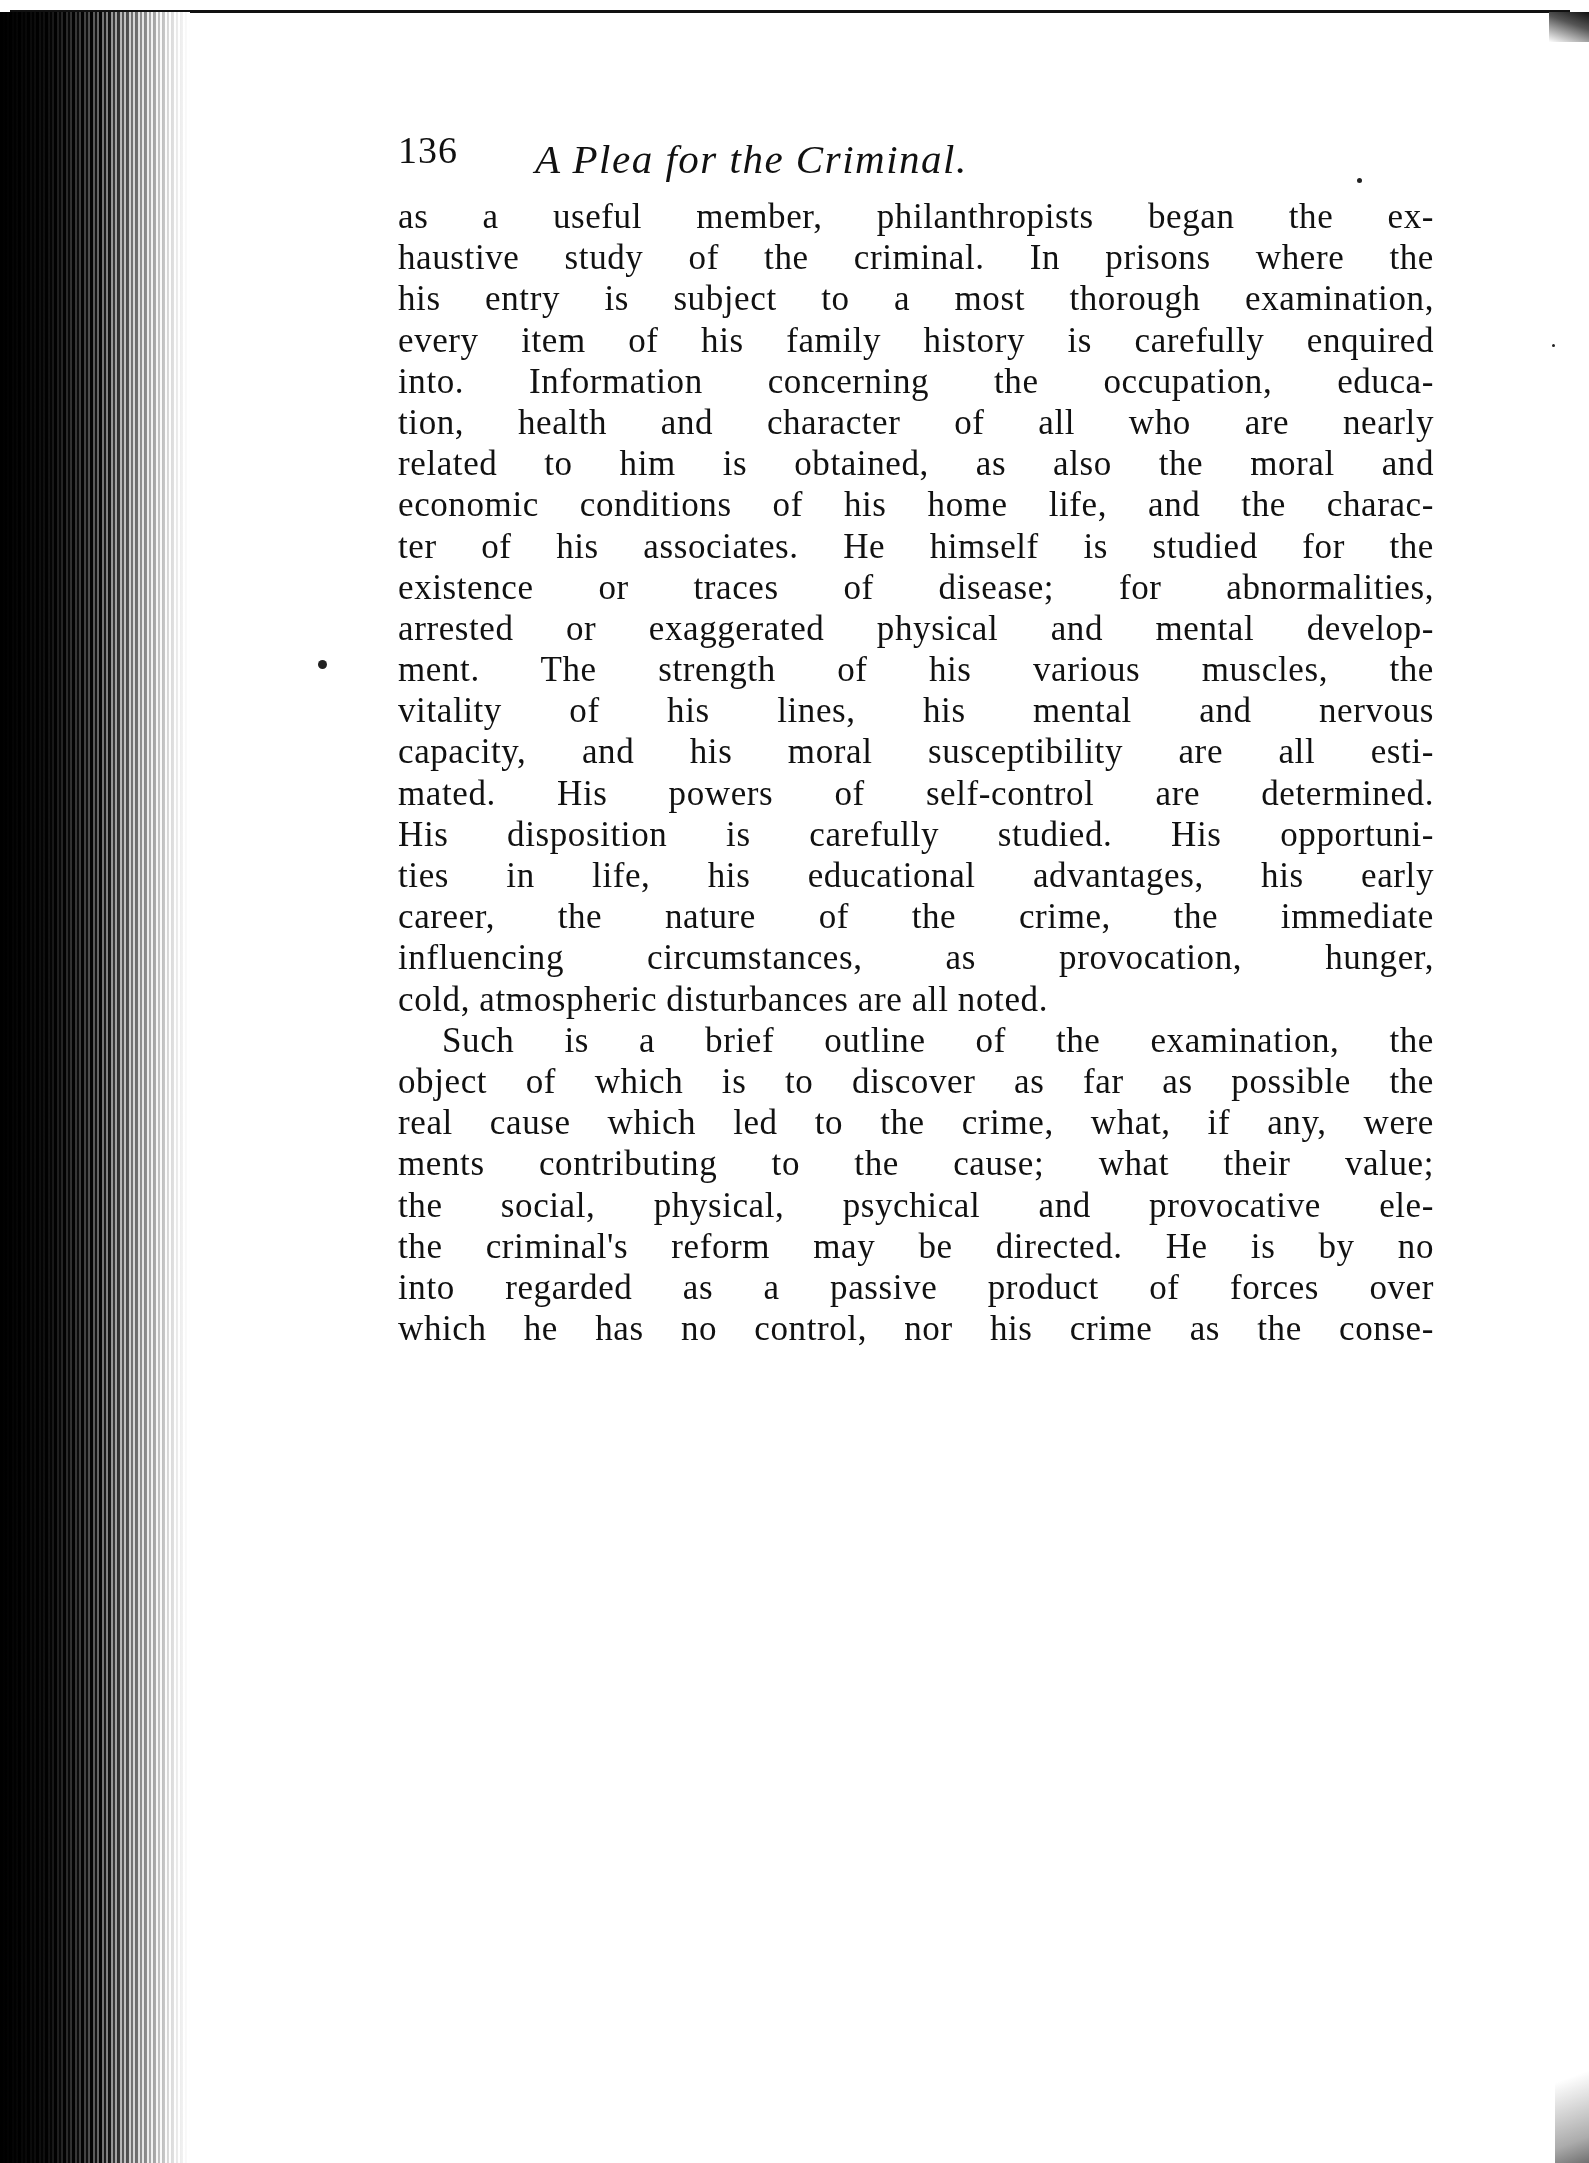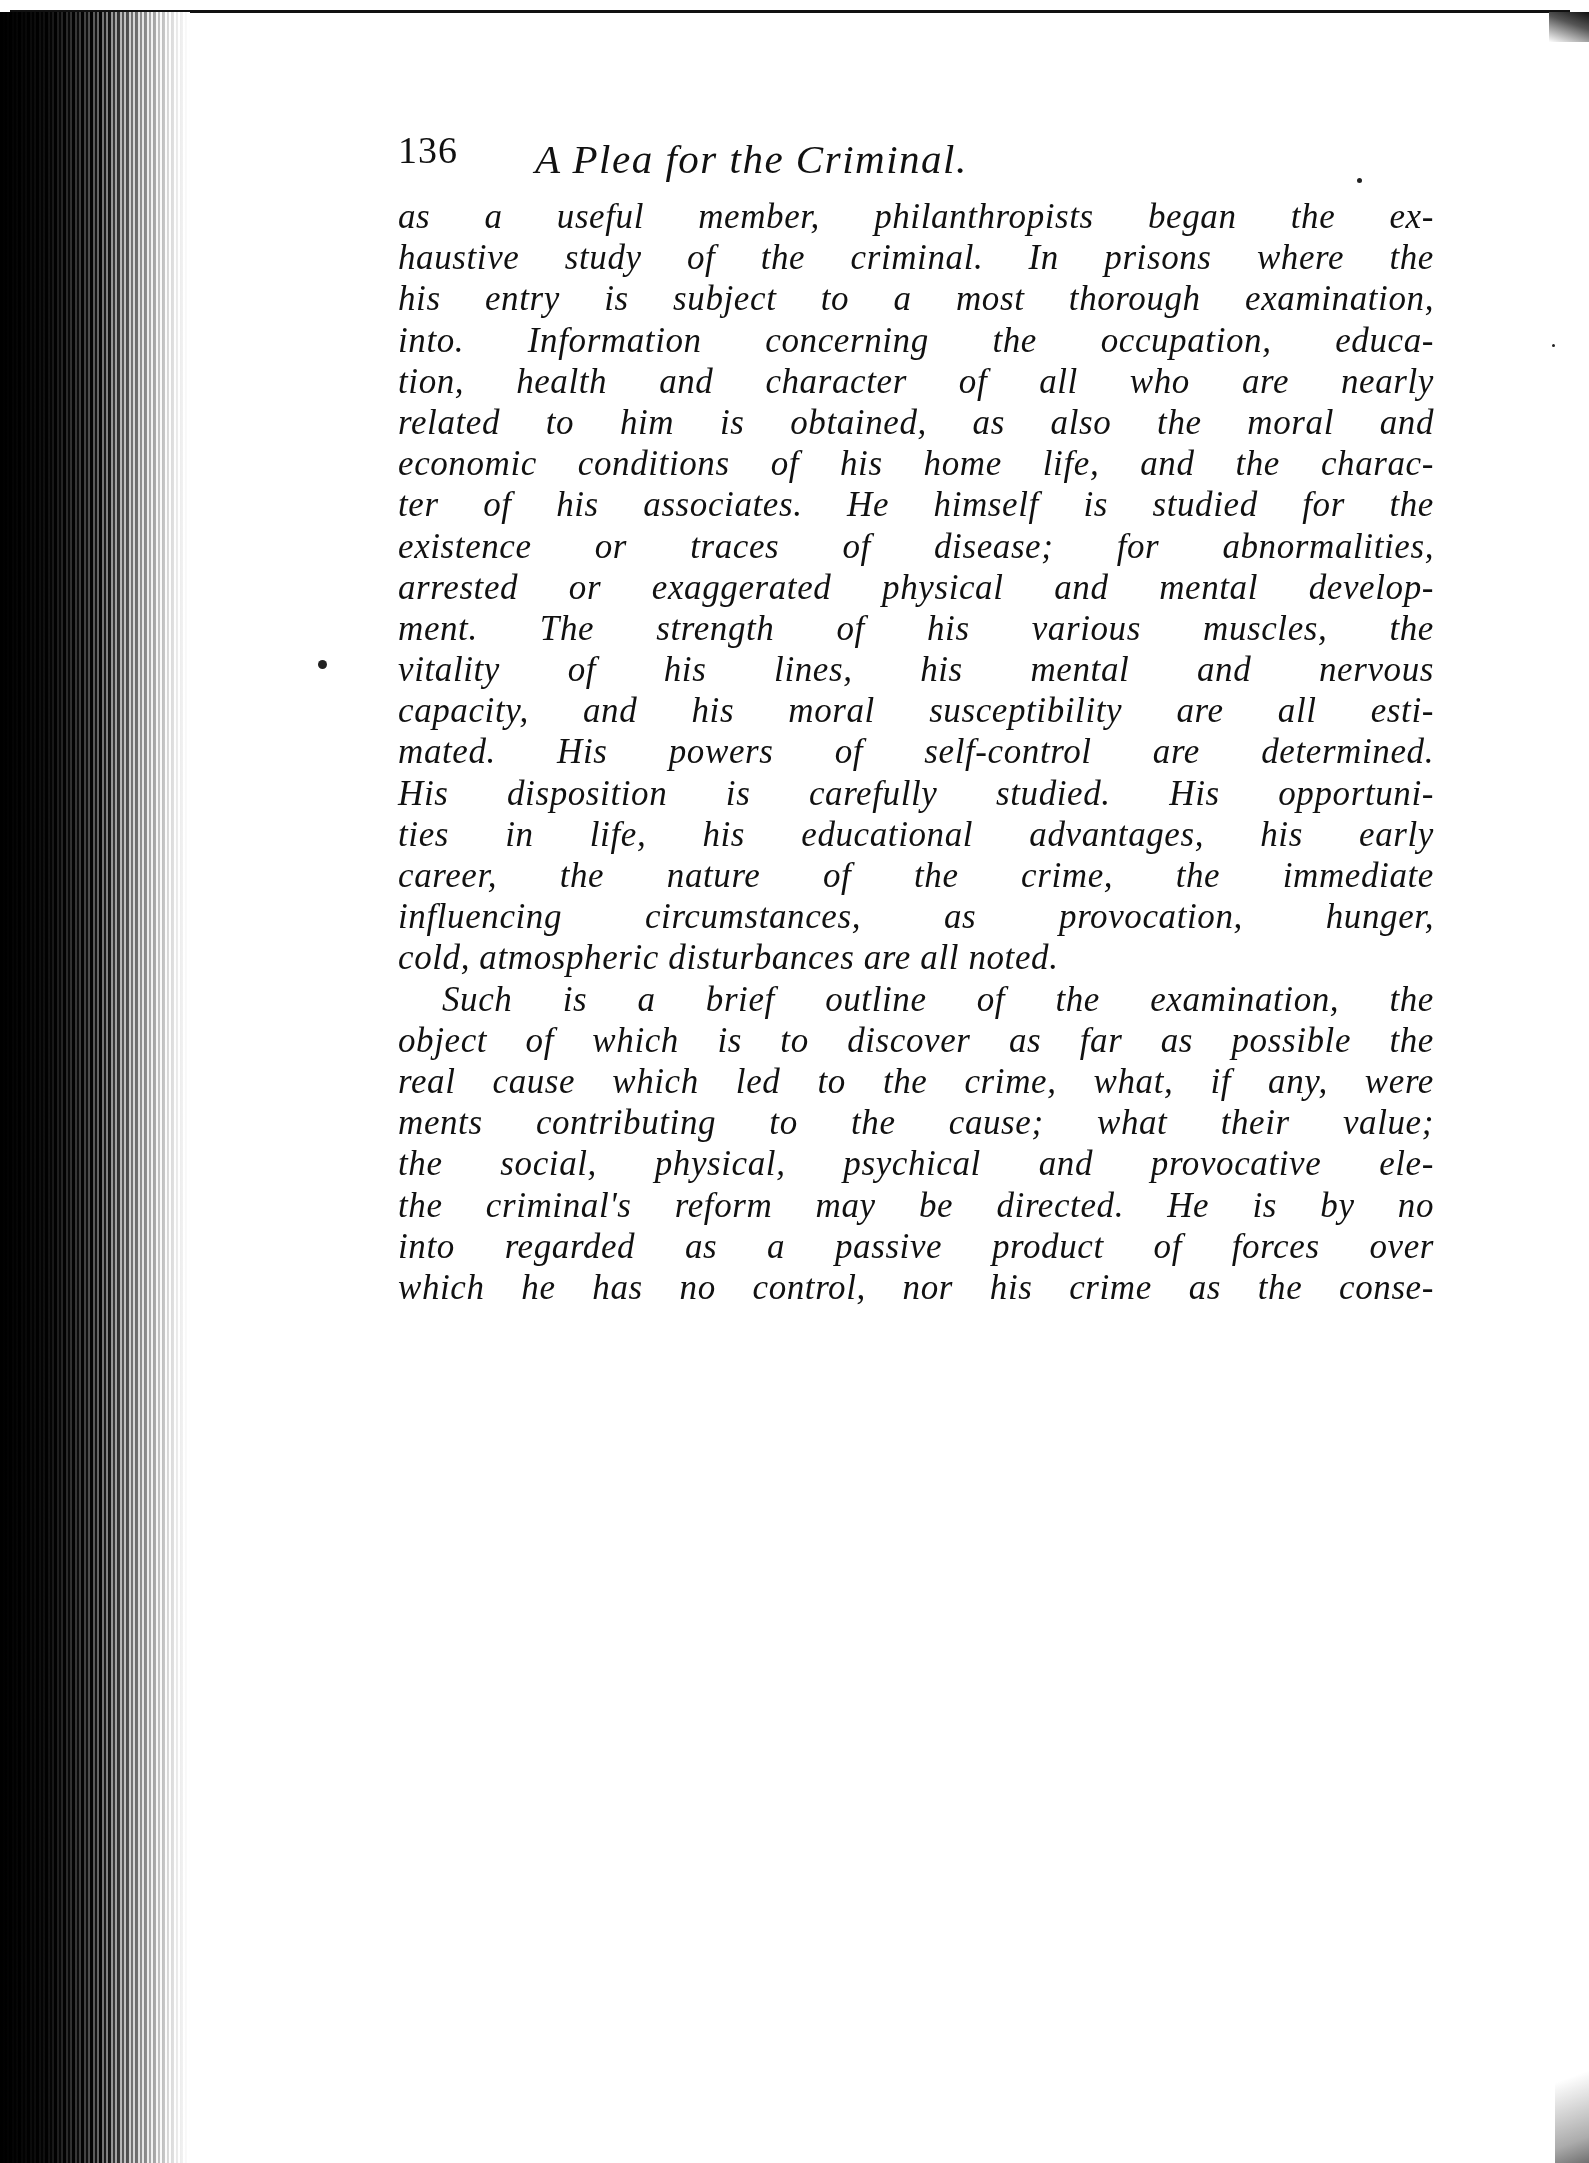--- a/index.html
+++ b/index.html
@@ -19,21 +19,21 @@
   }
   .corner-right { position: absolute; right: 0; top: 12px; width: 40px; height: 30px;
     background: linear-gradient(200deg, #111 0%, #555 40%, rgba(255,255,255,0) 100%); }
   .corner-br { position: absolute; right: 0; bottom: 0; width: 34px; height: 120px;
     background: linear-gradient(160deg, rgba(255,255,255,0) 30%, #888 80%, #333 100%); opacity: 0.7; }
   .header { position: absolute; left: 398px; top: 128px; width: 1040px; height: 60px;
     font-family: "Liberation Serif", "DejaVu Serif", serif; color: #111; }
   .page-number { position: absolute; left: 0; top: 0; font-size: 38px; letter-spacing: 1px; }
   .running-title { position: absolute; left: 137px; top: 7px; font-size: 41px; font-style: italic; letter-spacing: 1.5px; }
   .body-text { position: absolute; left: 398px; top: 196px; width: 1036px;
-    font-family: "Liberation Serif", "DejaVu Serif", serif; font-size: 35px; color: #111; font-style: italic; }
+    font-family: "Liberation Serif", "DejaVu Serif", serif; font-size: 35px; color: #111; }
   .line { height: 41.2px; line-height: 41.2px; white-space: nowrap; text-align: justify; text-align-last: justify; letter-spacing: 0.6px; }
   .line.last { text-align-last: left; }
   .line.indent { padding-left: 44px; }
   .speck { position: absolute; background: #222; border-radius: 50%; }
 </style>
 </head>
 <body>
 
 <div class="page">
   <div class="top-rule"></div>
@@ -44,20 +44,21 @@
   <div class="header">
     <span class="page-number">136</span>
     <span class="running-title">A Plea for the Criminal.</span>
   </div>
 
   <div class="body-text">
     <div>
       <div class="line">as a useful member, philanthropists began the ex-</div>
       <div class="line">haustive study of the criminal.  In prisons where the</div>
       <div class="line">his entry is subject to a most thorough examination,</div>
+      <div class="line">every item of his family history is carefully enquired</div>
       <div class="line">into.  Information concerning the occupation, educa-</div>
       <div class="line">tion, health and character of all who are nearly</div>
       <div class="line">related to him is obtained, as also the moral and</div>
       <div class="line">economic conditions of his home life, and the charac-</div>
       <div class="line">ter of his associates.  He himself is studied for the</div>
       <div class="line">existence or traces of disease; for abnormalities,</div>
       <div class="line">arrested or exaggerated physical and mental develop-</div>
       <div class="line">ment.  The strength of his various muscles, the</div>
       <div class="line">vitality of his lines, his mental and nervous</div>
       <div class="line">capacity, and his moral susceptibility are all esti-</div>

